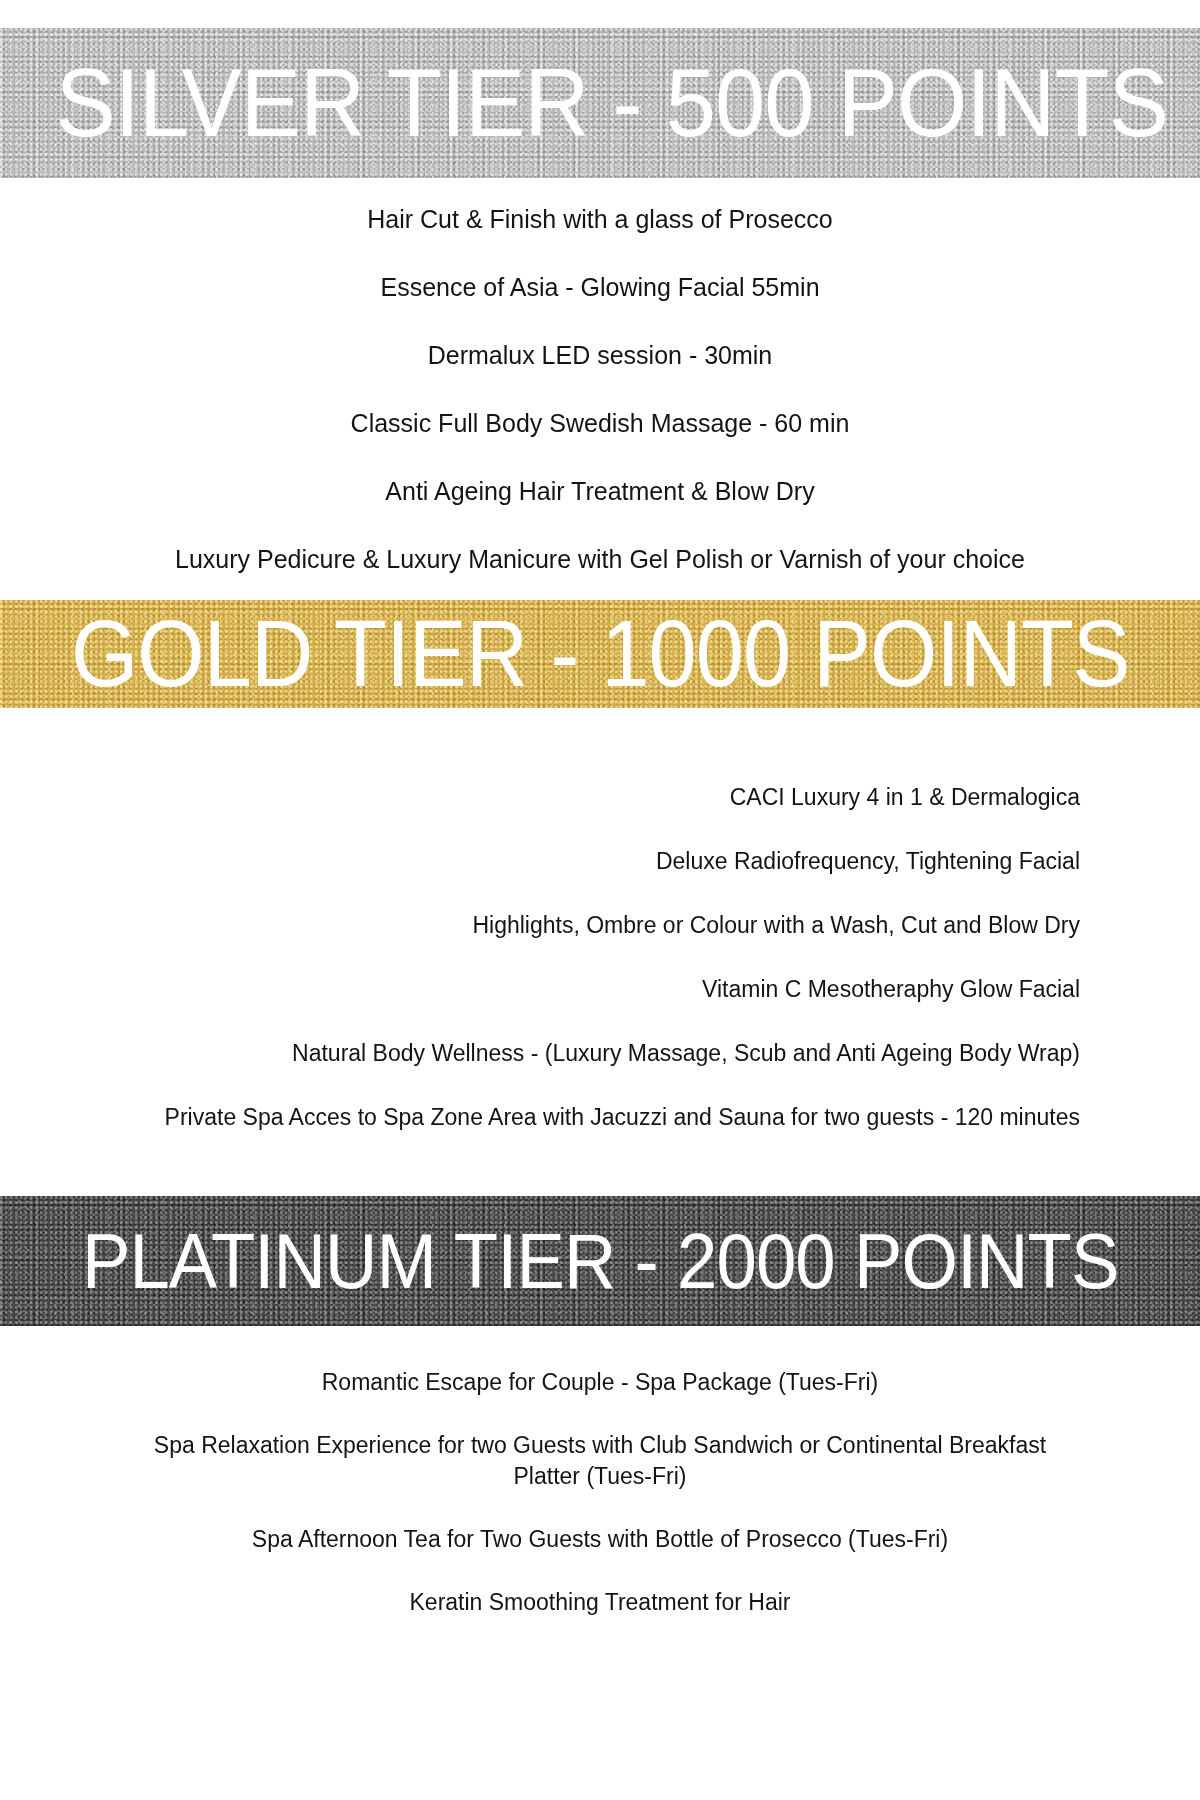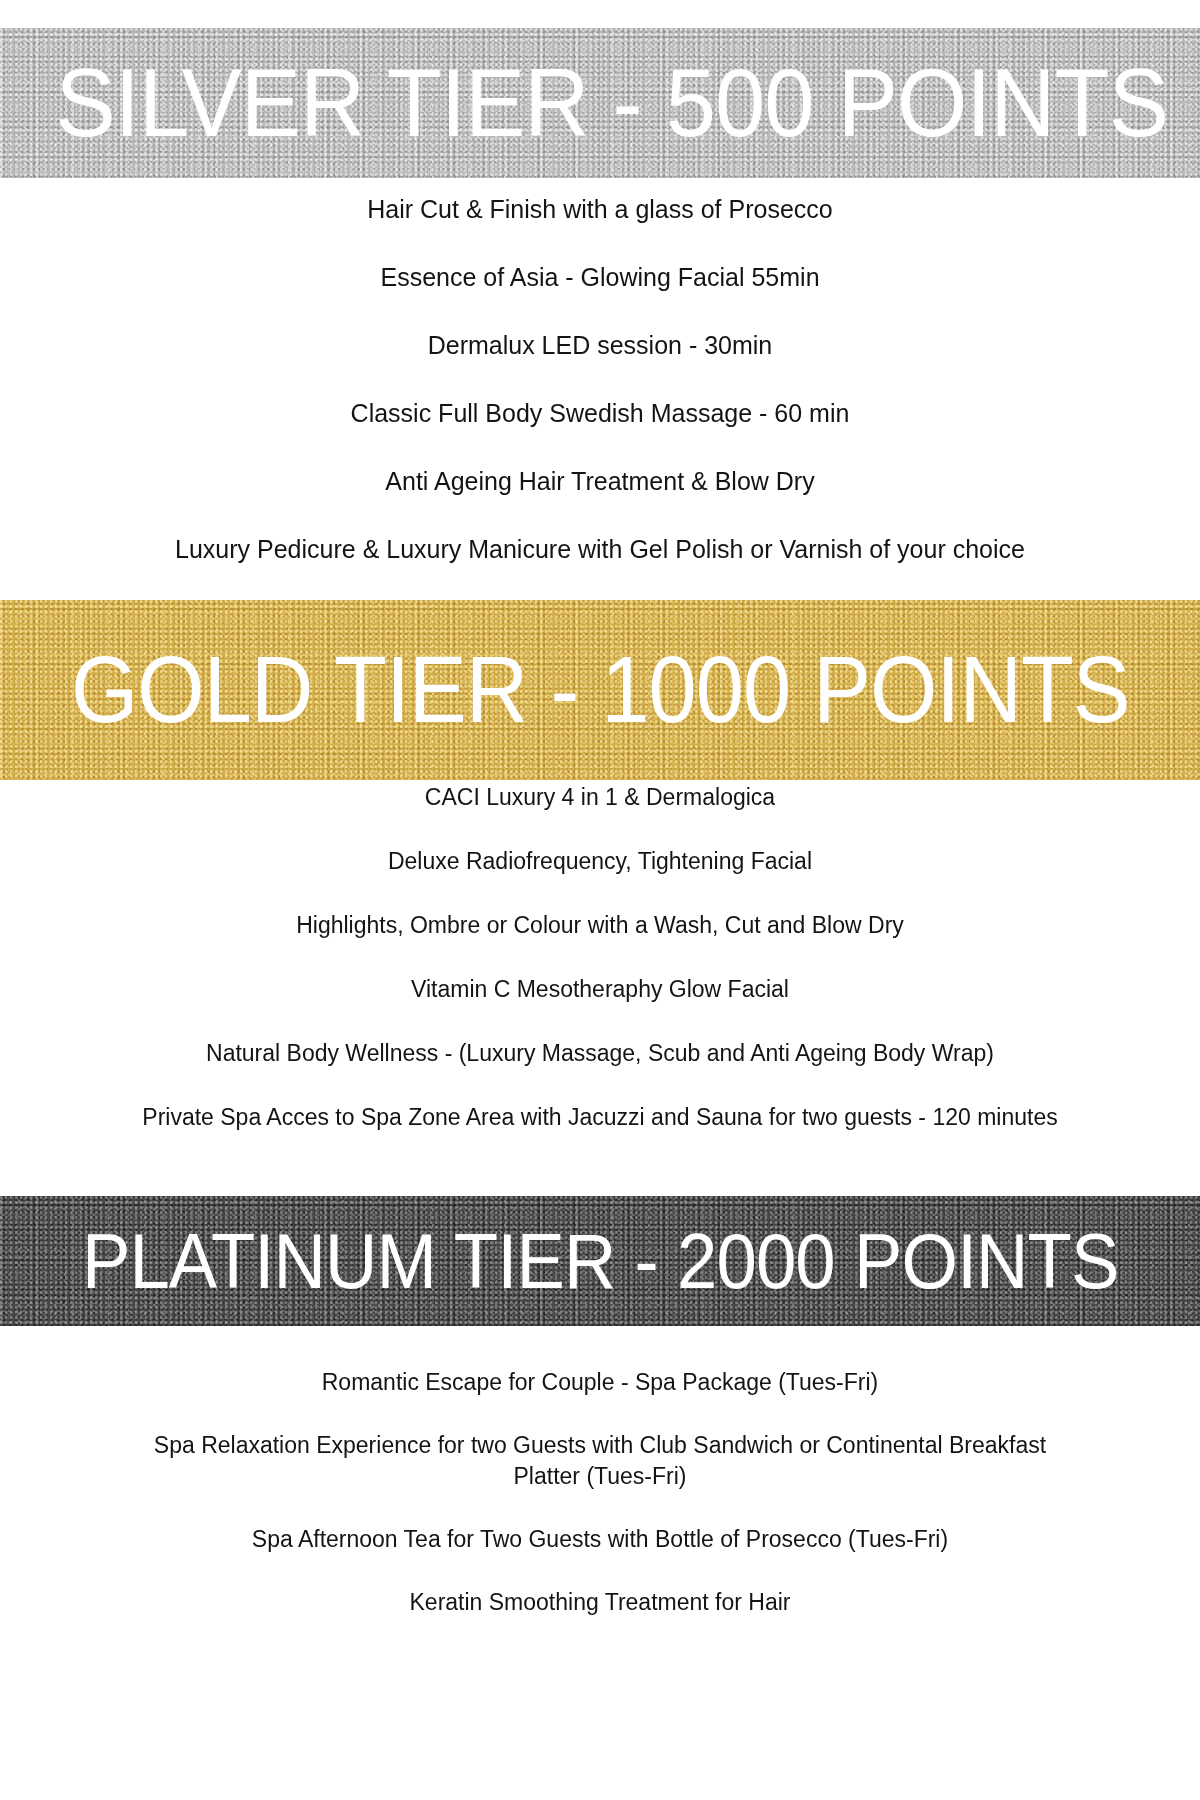--- a/index.html
+++ b/index.html
@@ -62,55 +62,56 @@
         radial-gradient(circle at 70% 60%, rgba(20,20,20,0.6) 0 1px, transparent 2px),
         radial-gradient(circle at 40% 80%, rgba(130,130,130,0.6) 0 1px, transparent 2px),
         radial-gradient(circle at 85% 20%, rgba(30,30,30,0.5) 0 1px, transparent 2px),
         radial-gradient(circle at 10% 70%, rgba(200,200,200,0.4) 0 1px, transparent 2px);
       background-size: 5px 5px, 6px 6px, 7px 4px, 4px 7px, 9px 8px;
       text-align: right;
     }
     #banner-silver { top: 28px; height: 150px; }
     #banner-silver .banner-title { font-size: 96px; transform: scaleX(0.94); margin-left: 24px; }
 
-    #banner-gold { top: 600px; height: 180px; }
+    #banner-gold { top: 600px; height: 108px; }
     #banner-gold .banner-title { font-size: 94px; transform: scaleX(0.92); }
 
     #banner-platinum { top: 1196px; height: 130px; }
     #banner-platinum .banner-title { font-size: 78px; transform: scaleX(0.93); }
 
     .item-list {
       position: absolute;
       left: 0;
       width: 1200px;
       margin: 0;
       padding: 0;
       list-style: none;
     }
     .item {
       text-align: center;
       color: #141414;
       margin: 0 auto;
       padding: 0;
     }
     
-    #list-silver { top: 190px; }
+    #list-silver { top: 200px; }
     #list-silver .item {
       font-size: 25px;
       line-height: 38px;
       margin-bottom: 30px;
       width: 1100px;
     }
     
     #list-gold { top: 782px; }
     #list-gold .item {
       font-size: 23px;
       line-height: 31px;
       margin-bottom: 33px;
       width: 960px;
+      text-align: right;
     }
     
     #list-platinum { top: 1367px; }
     #list-platinum .item {
       font-size: 23px;
       line-height: 31px;
       margin-bottom: 32px;
       width: 960px;
     }
   </style>

